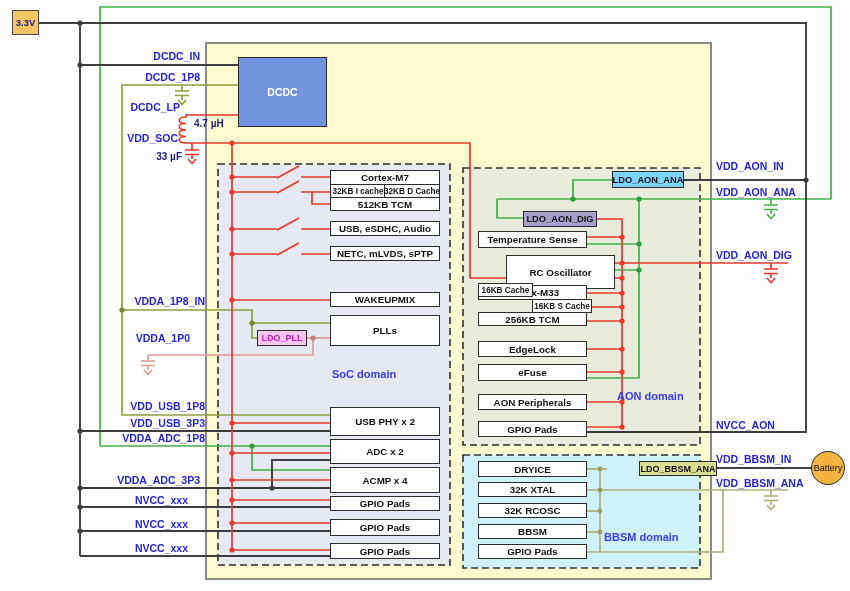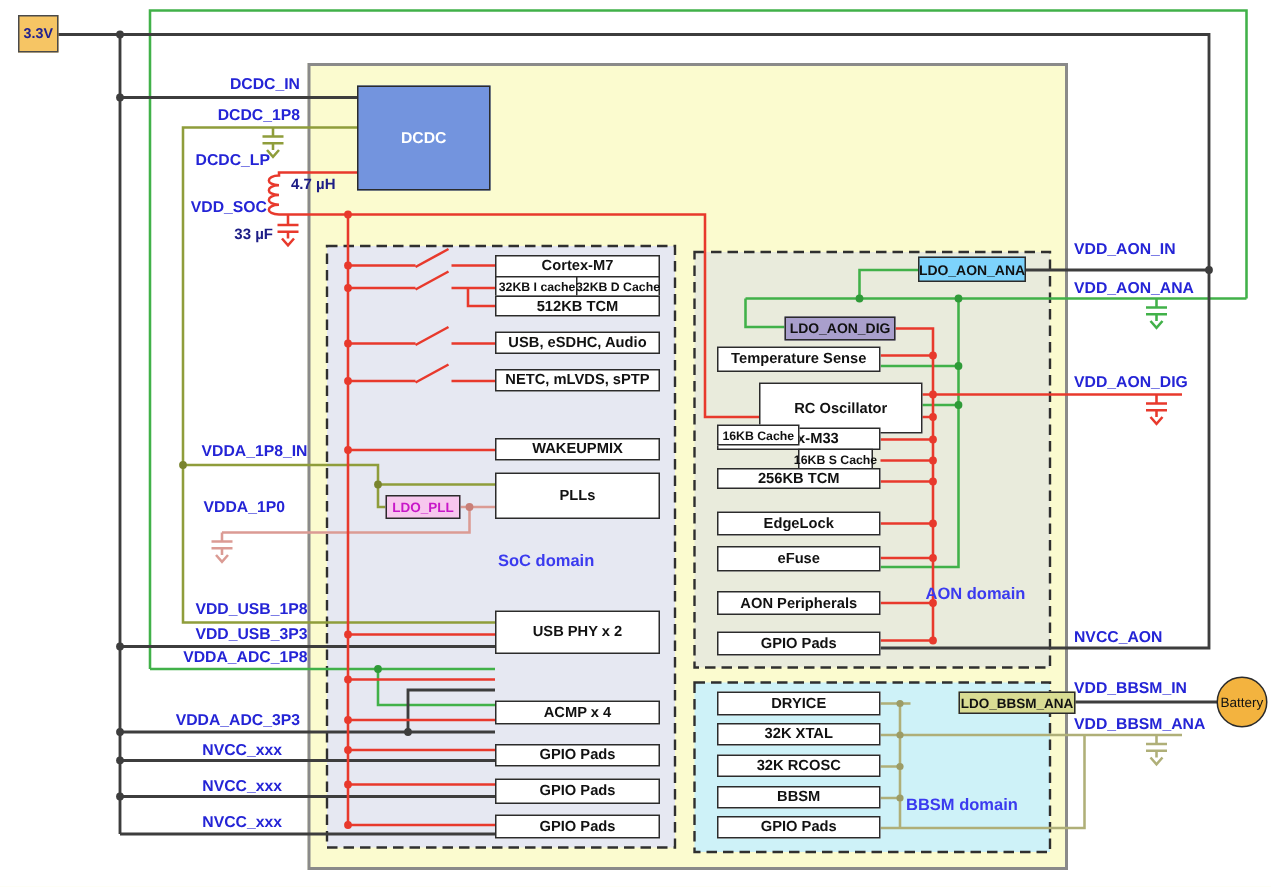--- a/index.html
+++ b/index.html
@@ -216,35 +216,36 @@
 
   <div class="blk" style="left:330px;top:170px;width:110px;height:15px;">Cortex-M7</div>
   <div class="blk sm" style="left:330px;top:184px;width:56px;height:14px;">32KB I cache</div>
   <div class="blk sm" style="left:384px;top:184px;width:56px;height:14px;">32KB D Cache</div>
   <div class="blk" style="left:330px;top:197px;width:110px;height:14px;">512KB TCM</div>
   <div class="blk" style="left:330px;top:221px;width:110px;height:15px;">USB, eSDHC, Audio</div>
   <div class="blk" style="left:330px;top:246px;width:110px;height:15px;">NETC, mLVDS, sPTP</div>
   <div class="blk" style="left:330px;top:292px;width:110px;height:15px;">WAKEUPMIX</div>
   <div class="blk" style="left:330px;top:315px;width:110px;height:31px;">PLLs</div>
   <div class="blk" style="left:330px;top:407px;width:110px;height:29px;">USB PHY x 2</div>
-  <div class="blk" style="left:330px;top:467px;width:110px;height:16px;">ACMP x 4</div>
+  <div class="blk" style="left:330px;top:439px;width:110px;height:25px;">ADC x 2</div>
+  <div class="blk" style="left:330px;top:467px;width:110px;height:26px;">ACMP x 4</div>
   <div class="blk" style="left:330px;top:496px;width:110px;height:15px;">GPIO Pads</div>
   <div class="blk" style="left:330px;top:519px;width:110px;height:17px;">GPIO Pads</div>
   <div class="blk" style="left:330px;top:543px;width:110px;height:16px;">GPIO Pads</div>
 
   <div class="blk ldo" style="left:257px;top:330px;width:50px;height:16px;background:#F7C7EE;color:#C817C8;font-size:9px;">LDO_PLL</div>
   <div class="blk ldo" style="left:612px;top:171px;width:72px;height:17px;background:#7dd3fc;font-size:9.3px;">LDO_AON_ANA</div>
   <div class="blk ldo" style="left:523px;top:211px;width:74px;height:16px;background:#A99FCC;font-size:9.3px;">LDO_AON_DIG</div>
   <div class="blk ldo" style="left:607px;top:461px;width:78px;height:15px;background:#D9DC93;font-size:9px;margin-left:32px;">LDO_BBSM_ANA</div>
 
   <div class="blk" style="left:478px;top:231px;width:109px;height:17px;">Temperature Sense</div>
   <div class="blk" style="left:506px;top:255px;width:109px;height:34px;">RC Oscillator</div>
   <div class="blk" style="left:478px;top:285px;width:109px;height:15px;">Cortex-M33</div>
   <div class="blk sm" style="left:478px;top:283px;width:55px;height:14px;">16KB Cache</div>
-  <div class="blk sm" style="left:532px;top:299px;width:50px;height:14px;">16KB S Cache</div>
+  <div class="blk sm" style="left:532px;top:299px;width:60px;height:14px;">16KB S Cache</div>
   <div class="blk" style="left:478px;top:312px;width:109px;height:14px;">256KB TCM</div>
   <div class="blk" style="left:478px;top:341px;width:109px;height:16px;">EdgeLock</div>
   <div class="blk" style="left:478px;top:364px;width:109px;height:17px;">eFuse</div>
   <div class="blk" style="left:478px;top:394px;width:109px;height:16px;">AON Peripherals</div>
   <div class="blk" style="left:478px;top:421px;width:109px;height:16px;">GPIO Pads</div>
 
   <div class="blk" style="left:478px;top:461px;width:109px;height:16px;">DRYICE</div>
   <div class="blk" style="left:478px;top:482px;width:109px;height:15px;">32K XTAL</div>
   <div class="blk" style="left:478px;top:503px;width:109px;height:15px;">32K RCOSC</div>
   <div class="blk" style="left:478px;top:524px;width:109px;height:15px;">BBSM</div>

